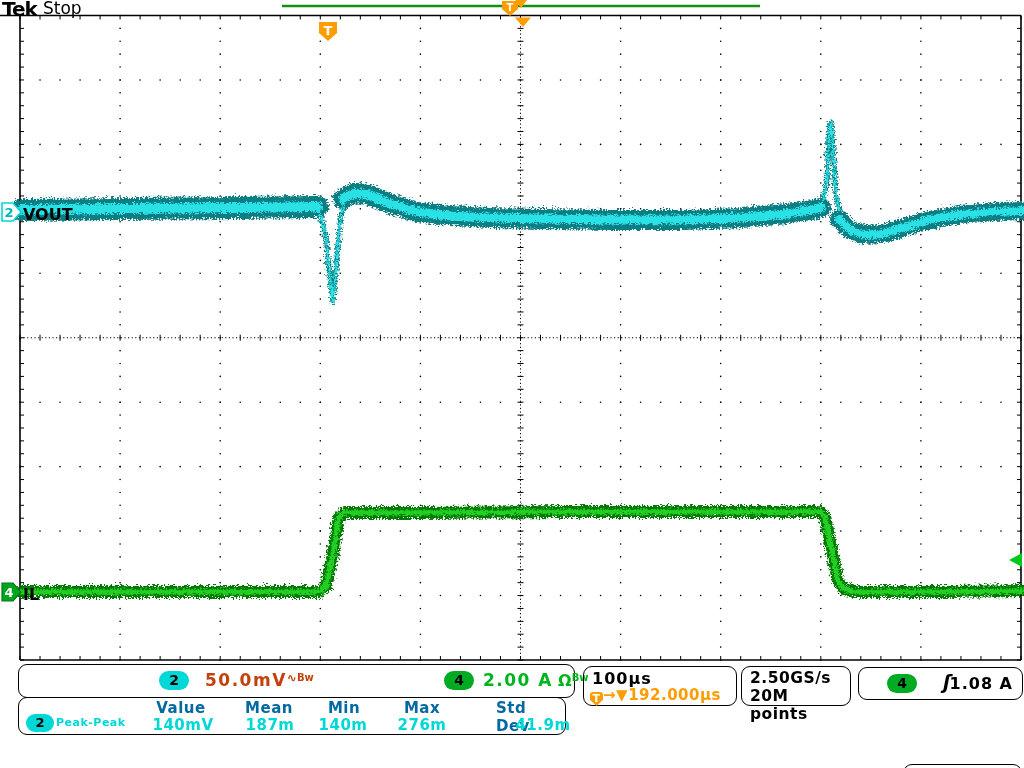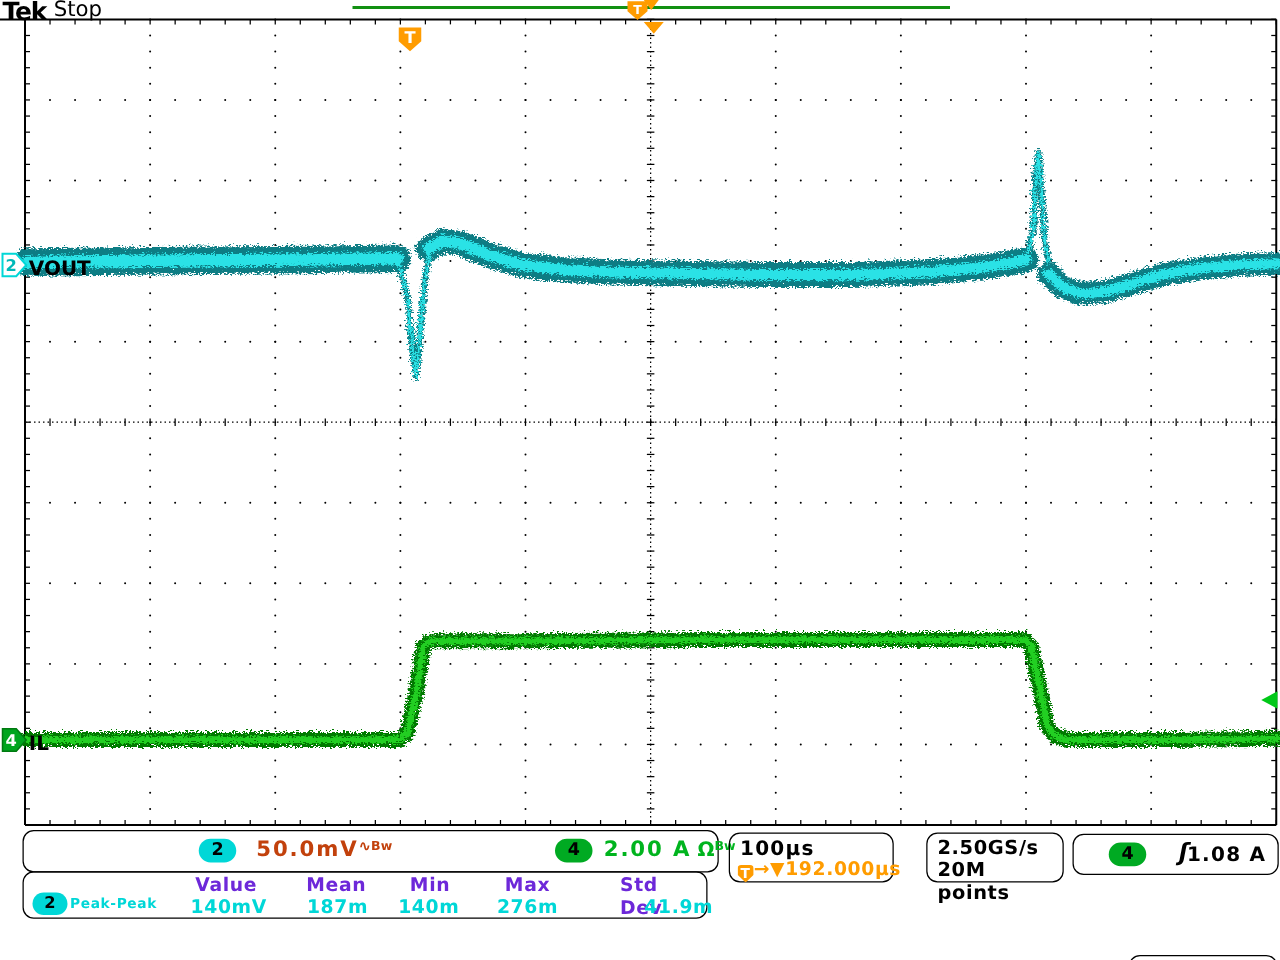--- a/index.html
+++ b/index.html
@@ -28,21 +28,21 @@
   .hl1{position:absolute;left:8px;top:2px;font-weight:bold;font-size:16px;color:#000;letter-spacing:1px;}
   .hl2{position:absolute;left:6px;top:19px;font-weight:bold;font-size:15px;color:#ff9c00;letter-spacing:0.5px;white-space:nowrap;}
   .ticon{display:inline-block;width:13px;height:14px;background:#ff9c00;color:#fff;font-size:11px;line-height:13px;
          text-align:center;font-weight:bold;vertical-align:-2px;
          clip-path:polygon(0 0,100% 0,100% 55%,50% 100%,0 55%);border-radius:3px;}
   .aq1{position:absolute;left:8px;top:2px;font-weight:bold;font-size:15.5px;color:#000;letter-spacing:0.5px;}
   .aq2{position:absolute;left:8px;top:20px;font-weight:bold;font-size:15.5px;color:#000;letter-spacing:0.5px;}
   .slope{position:absolute;left:84px;top:3px;font-size:19px;font-weight:bold;font-style:italic;color:#000;}
   .triglevel{position:absolute;right:9px;top:6px;font-weight:bold;font-size:16px;color:#000;letter-spacing:1px;text-align:right;}
 
-  .mhead{position:absolute;top:1px;transform:translateX(-50%);font-weight:bold;font-size:15px;color:#6d28d9;letter-spacing:0.5px;}
+  .mhead{position:absolute;top:1px;transform:translateX(-50%);font-weight:bold;font-size:15px;color:#0369a1;letter-spacing:0.5px;}
   .mval{position:absolute;top:18px;transform:translateX(-50%);font-weight:bold;font-size:15px;color:#00d7d7;letter-spacing:0.5px;}
   .mname{position:absolute;left:37px;top:18px;font-weight:bold;font-size:11px;color:#00d7d7;letter-spacing:0.5px;}
   .mbadge{position:absolute;left:7px;top:16px;width:28px;height:18px;border-radius:9px;background:#00d7d7;
           color:#000;font-weight:bold;font-size:13px;line-height:18px;text-align:center;}
 
   .dt1{position:absolute;left:7px;top:2px;font-weight:bold;font-size:15px;color:#000;letter-spacing:0.5px;}
   .dt2{position:absolute;left:7px;top:19px;font-weight:bold;font-size:15px;color:#000;letter-spacing:0.5px;}
 </style>
 </head>
 <body>
@@ -1239,21 +1239,21 @@
     <polygon points="1009,560 1022,553 1022,567" fill="#00c818"></polygon>
   </svg>
 
   <div class="rbox" style="left:18px;top:664px;width:557px;height:34px;">
     <span class="obadge b-cyan" style="left:140px;top:6px;">2</span>
     <span class="chscale c-cyan" style="left:186px;"><span>50.0mV</span><span class="sym">∿</span><span class="symbw">Bw</span></span>
     <span class="obadge b-green" style="left:425px;top:6px;">4</span>
     <span class="chscale c-green" style="left:464px;"><span>2.00 A</span><span class="symohm">Ω</span><span class="symbw">Bw</span></span>
   </div>
 
-  <div class="rbox" style="left:583px;top:666px;width:132px;height:40px;">
+  <div class="rbox" style="left:583px;top:666px;width:154px;height:40px;">
     <span class="hl1">100µs</span>
     <span class="hl2"><span class="ticon">T</span><span>→</span><span>▼</span><span>192.000µs</span></span>
   </div>
 
   <div class="rbox" style="left:741px;top:666px;width:110px;height:40px;">
     <span class="aq1">2.50GS/s</span>
     <span class="aq2">20M points</span>
   </div>
 
   <div class="rbox" style="left:858px;top:667px;width:165px;height:33px;">

